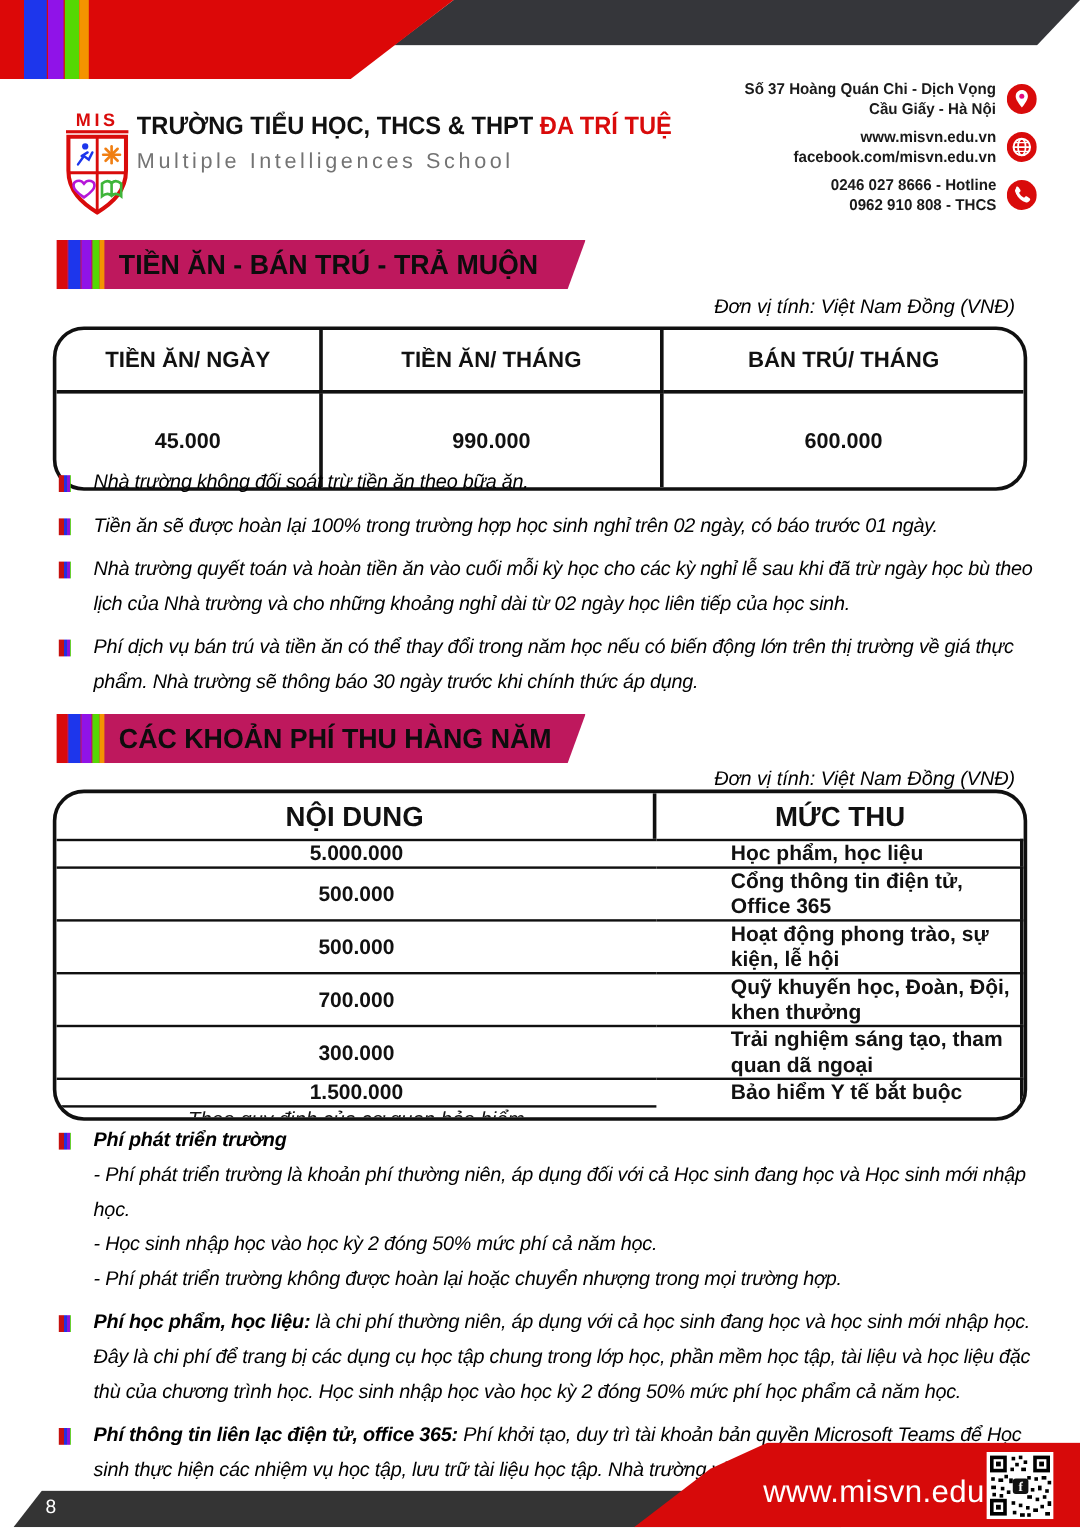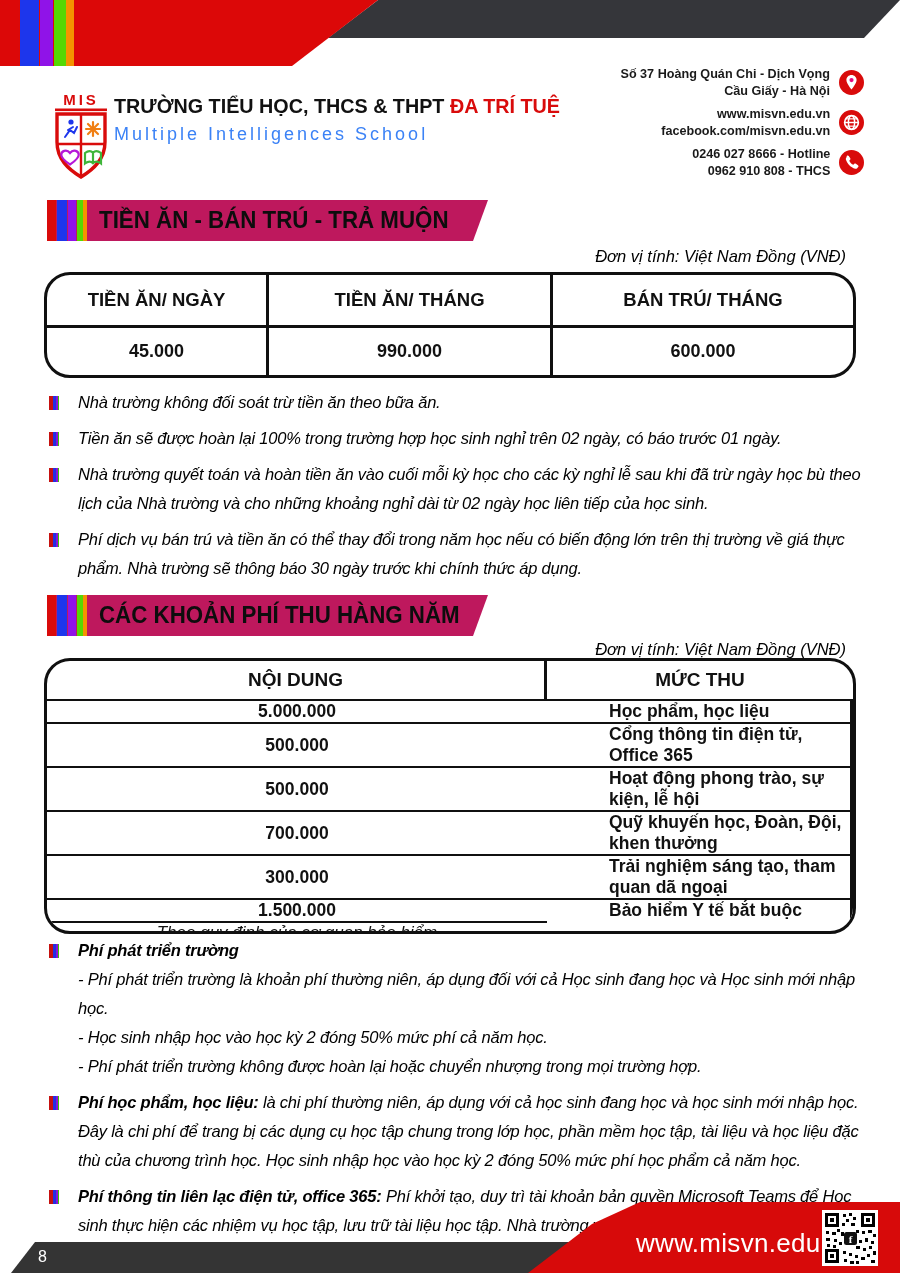--- a/index.html
+++ b/index.html
@@ -28,21 +28,21 @@
 
   
   .logo-svg { position:absolute; left:52px; top:92px; }
   .school-name { position:absolute; left:114px; top:94px; }
   .school-name .vi {
     font-size:21px; font-weight:bold; letter-spacing:0;
     transform:scaleX(0.94); transform-origin:left center; white-space:nowrap;
   }
   .school-name .vi .red { color:#d90b0b; }
   .school-name .en {
-    margin-top:6px; font-size:18px; color:#3b82f6; letter-spacing:3px; white-space:nowrap;
+    margin-top:6px; font-size:18px; color:#737373; letter-spacing:3px; white-space:nowrap;
   }
   .contacts { position:absolute; right:36px; top:66px; }
   .contact-row { display:flex; align-items:center; justify-content:flex-end; gap:9px; margin-bottom:7px; }
   .contact-text {
     text-align:right; font-size:13px; font-weight:bold; line-height:16.5px;
     transform:scaleX(0.97); transform-origin:right center; color:#1a1a1a;
   }
   .contact-icon { width:25px; height:25px; flex:0 0 auto; }
 
   
@@ -69,34 +69,34 @@
     color:#000; text-align:right; white-space:nowrap;
   }
   .unit1 { top:247px; }
   .unit2 { top:640px; }
 
   
   .fee-table {
     position:absolute; left:44px; width:812px;
     border:3px solid #101010; border-radius:26px; overflow:hidden; background:#fff;
   }
-  .table1 { top:272px; height:106px; display:grid;
+  .table1 { top:272px; height:137px; display:grid;
     grid-template-columns:222px 284px 300px; grid-template-rows:53px 1fr;text-align:right; }
   .table1 .cell {
     display:flex; align-items:center; justify-content:center;
     font-weight:bold; font-size:18px;
   }
   .table1 .hcell { font-size:18.5px; border-bottom:3px solid #101010; }
   .table1 .c1, .table1 .c2 { border-right:3px solid #101010; }
 
   .table2 { top:658px; height:276px; display:grid;
     grid-template-columns:500px 306px;
     grid-template-rows:38px repeat(7, 1fr); }
   .table2 .cell { display:flex; align-items:center; font-weight:bold; font-size:17.5px; }
-  .table2 .hcell { justify-content:center; font-size:19px; }
+  .table2 .hcell { justify-content:center; font-size:23px; }
   .table2 .lcell { padding-left:62px; }
   .table2 .vcell { justify-content:center; }
   .table2 .colA { border-right:3px solid #101010; }
   .table2 .rowline { border-top:2.5px solid #101010; }
   .table2 .italic-val { font-style:italic; font-weight:normal; font-size:17px; }
 
   
   .notes { position:absolute; left:49px; width:826px; list-style:none; }
   .notes1 { top:388px; }
   .notes2 { top:936px; }

